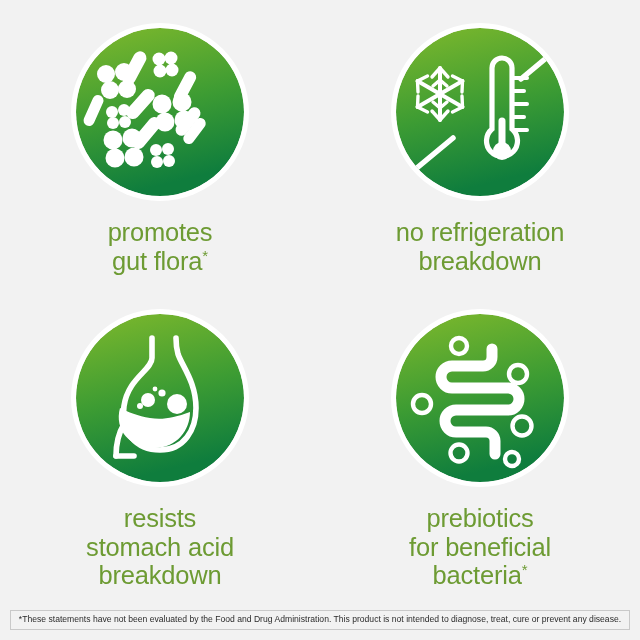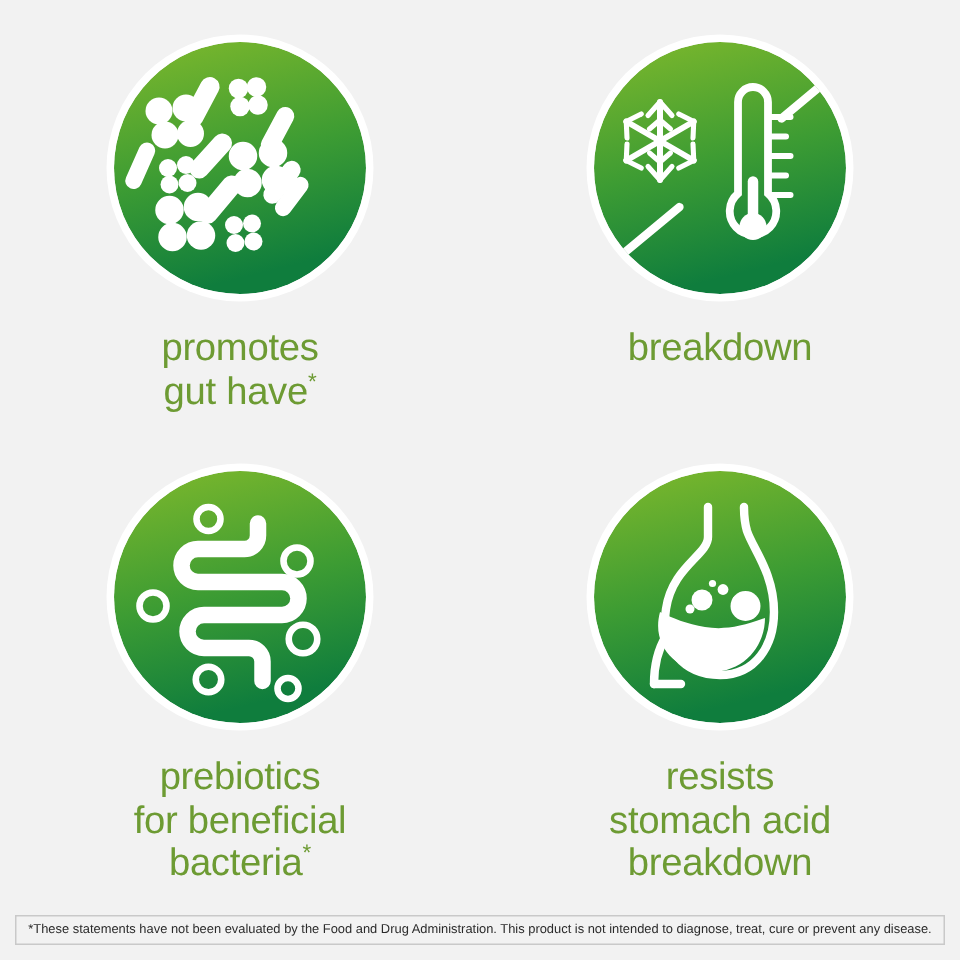--- a/index.html
+++ b/index.html
@@ -144,21 +144,21 @@
 
             <circle cx="80" cy="122" r="6"></circle>
             <circle cx="92" cy="121" r="6"></circle>
             <circle cx="81" cy="134" r="6"></circle>
             <circle cx="93" cy="133" r="6"></circle>
           </g>
         </svg>
       </div>
       <div class="caption">
         <div>promotes</div>
-        <div><span>gut have</span><span class="ast">*</span></div>
+        <div><span>gut flora</span><span class="ast">*</span></div>
       </div>
     </div>
 
     <div class="benefit">
       <div class="badge">
         <svg viewBox="0 0 168 168">
           <defs>
             <linearGradient id="g2" x1="0" y1="0" x2="0.25" y2="1">
               <stop offset="0%" stop-color="#7fb92c"></stop>
               <stop offset="55%" stop-color="#3d9c33"></stop>
@@ -204,52 +204,22 @@
               <line x1="118" y1="89" x2="128" y2="89"></line>
               <line x1="118" y1="102" x2="131" y2="102"></line>
             </g>
 
             <line x1="125" y1="51" x2="155" y2="26" stroke-width="5.5"></line>
             <line x1="16" y1="144" x2="57" y2="110" stroke-width="5.5"></line>
           </g>
         </svg>
       </div>
       <div class="caption">
+        <div>no refrigeration</div>
         <div>breakdown</div>
-      </div>
-    </div>
-
-    <div class="benefit">
-      <div class="badge">
-        <svg viewBox="0 0 168 168">
-          <defs>
-            <linearGradient id="g4" x1="0" y1="0" x2="0.25" y2="1">
-              <stop offset="0%" stop-color="#7fb92c"></stop>
-              <stop offset="55%" stop-color="#3d9c33"></stop>
-              <stop offset="100%" stop-color="#0f7d3d"></stop>
-            </linearGradient>
-          </defs>
-          <circle cx="84" cy="84" r="84" fill="url(#g4)"></circle>
-
-          <path d="M96 35 v8 a9 9 0 0 1 -9 9 H56 a11 11 0 0 0 0 22 h56 a11 11 0 0 1 0 22 H60 a11 11 0 0 0 0 22 h30 a9 9 0 0 1 9 9 v13" stroke="#ffffff" stroke-width="11" fill="none" stroke-linecap="round" stroke-linejoin="round"></path>
-
-          <g stroke="#ffffff" stroke-width="4.4" fill="none">
-            <circle cx="63" cy="32" r="8"></circle>
-            <circle cx="122" cy="60" r="9"></circle>
-            <circle cx="26" cy="90" r="9"></circle>
-            <circle cx="126" cy="112" r="9.5"></circle>
-            <circle cx="116" cy="145" r="7"></circle>
-            <circle cx="63" cy="139" r="8.5"></circle>
-          </g>
-        </svg>
-      </div>
-      <div class="caption">
-        <div>prebiotics</div>
-        <div>for beneficial</div>
-        <div><span>bacteria</span><span class="ast">*</span></div>
       </div>
     </div>
 
     <div class="benefit">
       <div class="badge">
         <svg viewBox="0 0 168 168">
           <defs>
             <linearGradient id="g3" x1="0" y1="0" x2="0.25" y2="1">
               <stop offset="0%" stop-color="#7fb92c"></stop>
               <stop offset="55%" stop-color="#3d9c33"></stop>
@@ -281,19 +251,50 @@
           </g>
         </svg>
       </div>
       <div class="caption">
         <div>resists</div>
         <div>stomach acid</div>
         <div>breakdown</div>
       </div>
     </div>
 
+    <div class="benefit">
+      <div class="badge">
+        <svg viewBox="0 0 168 168">
+          <defs>
+            <linearGradient id="g4" x1="0" y1="0" x2="0.25" y2="1">
+              <stop offset="0%" stop-color="#7fb92c"></stop>
+              <stop offset="55%" stop-color="#3d9c33"></stop>
+              <stop offset="100%" stop-color="#0f7d3d"></stop>
+            </linearGradient>
+          </defs>
+          <circle cx="84" cy="84" r="84" fill="url(#g4)"></circle>
+
+          <path d="M96 35 v8 a9 9 0 0 1 -9 9 H56 a11 11 0 0 0 0 22 h56 a11 11 0 0 1 0 22 H60 a11 11 0 0 0 0 22 h30 a9 9 0 0 1 9 9 v13" stroke="#ffffff" stroke-width="11" fill="none" stroke-linecap="round" stroke-linejoin="round"></path>
+
+          <g stroke="#ffffff" stroke-width="4.4" fill="none">
+            <circle cx="63" cy="32" r="8"></circle>
+            <circle cx="122" cy="60" r="9"></circle>
+            <circle cx="26" cy="90" r="9"></circle>
+            <circle cx="126" cy="112" r="9.5"></circle>
+            <circle cx="116" cy="145" r="7"></circle>
+            <circle cx="63" cy="139" r="8.5"></circle>
+          </g>
+        </svg>
+      </div>
+      <div class="caption">
+        <div>prebiotics</div>
+        <div>for beneficial</div>
+        <div><span>bacteria</span><span class="ast">*</span></div>
+      </div>
+    </div>
+
   </div>
 
   <div id="disclaimer-bar">
     <div class="txt">*These statements have not been evaluated by the Food and Drug Administration. This product is not intended to diagnose, treat, cure or prevent any disease.</div>
   </div>
 
 </div>
 
 </body></html>

